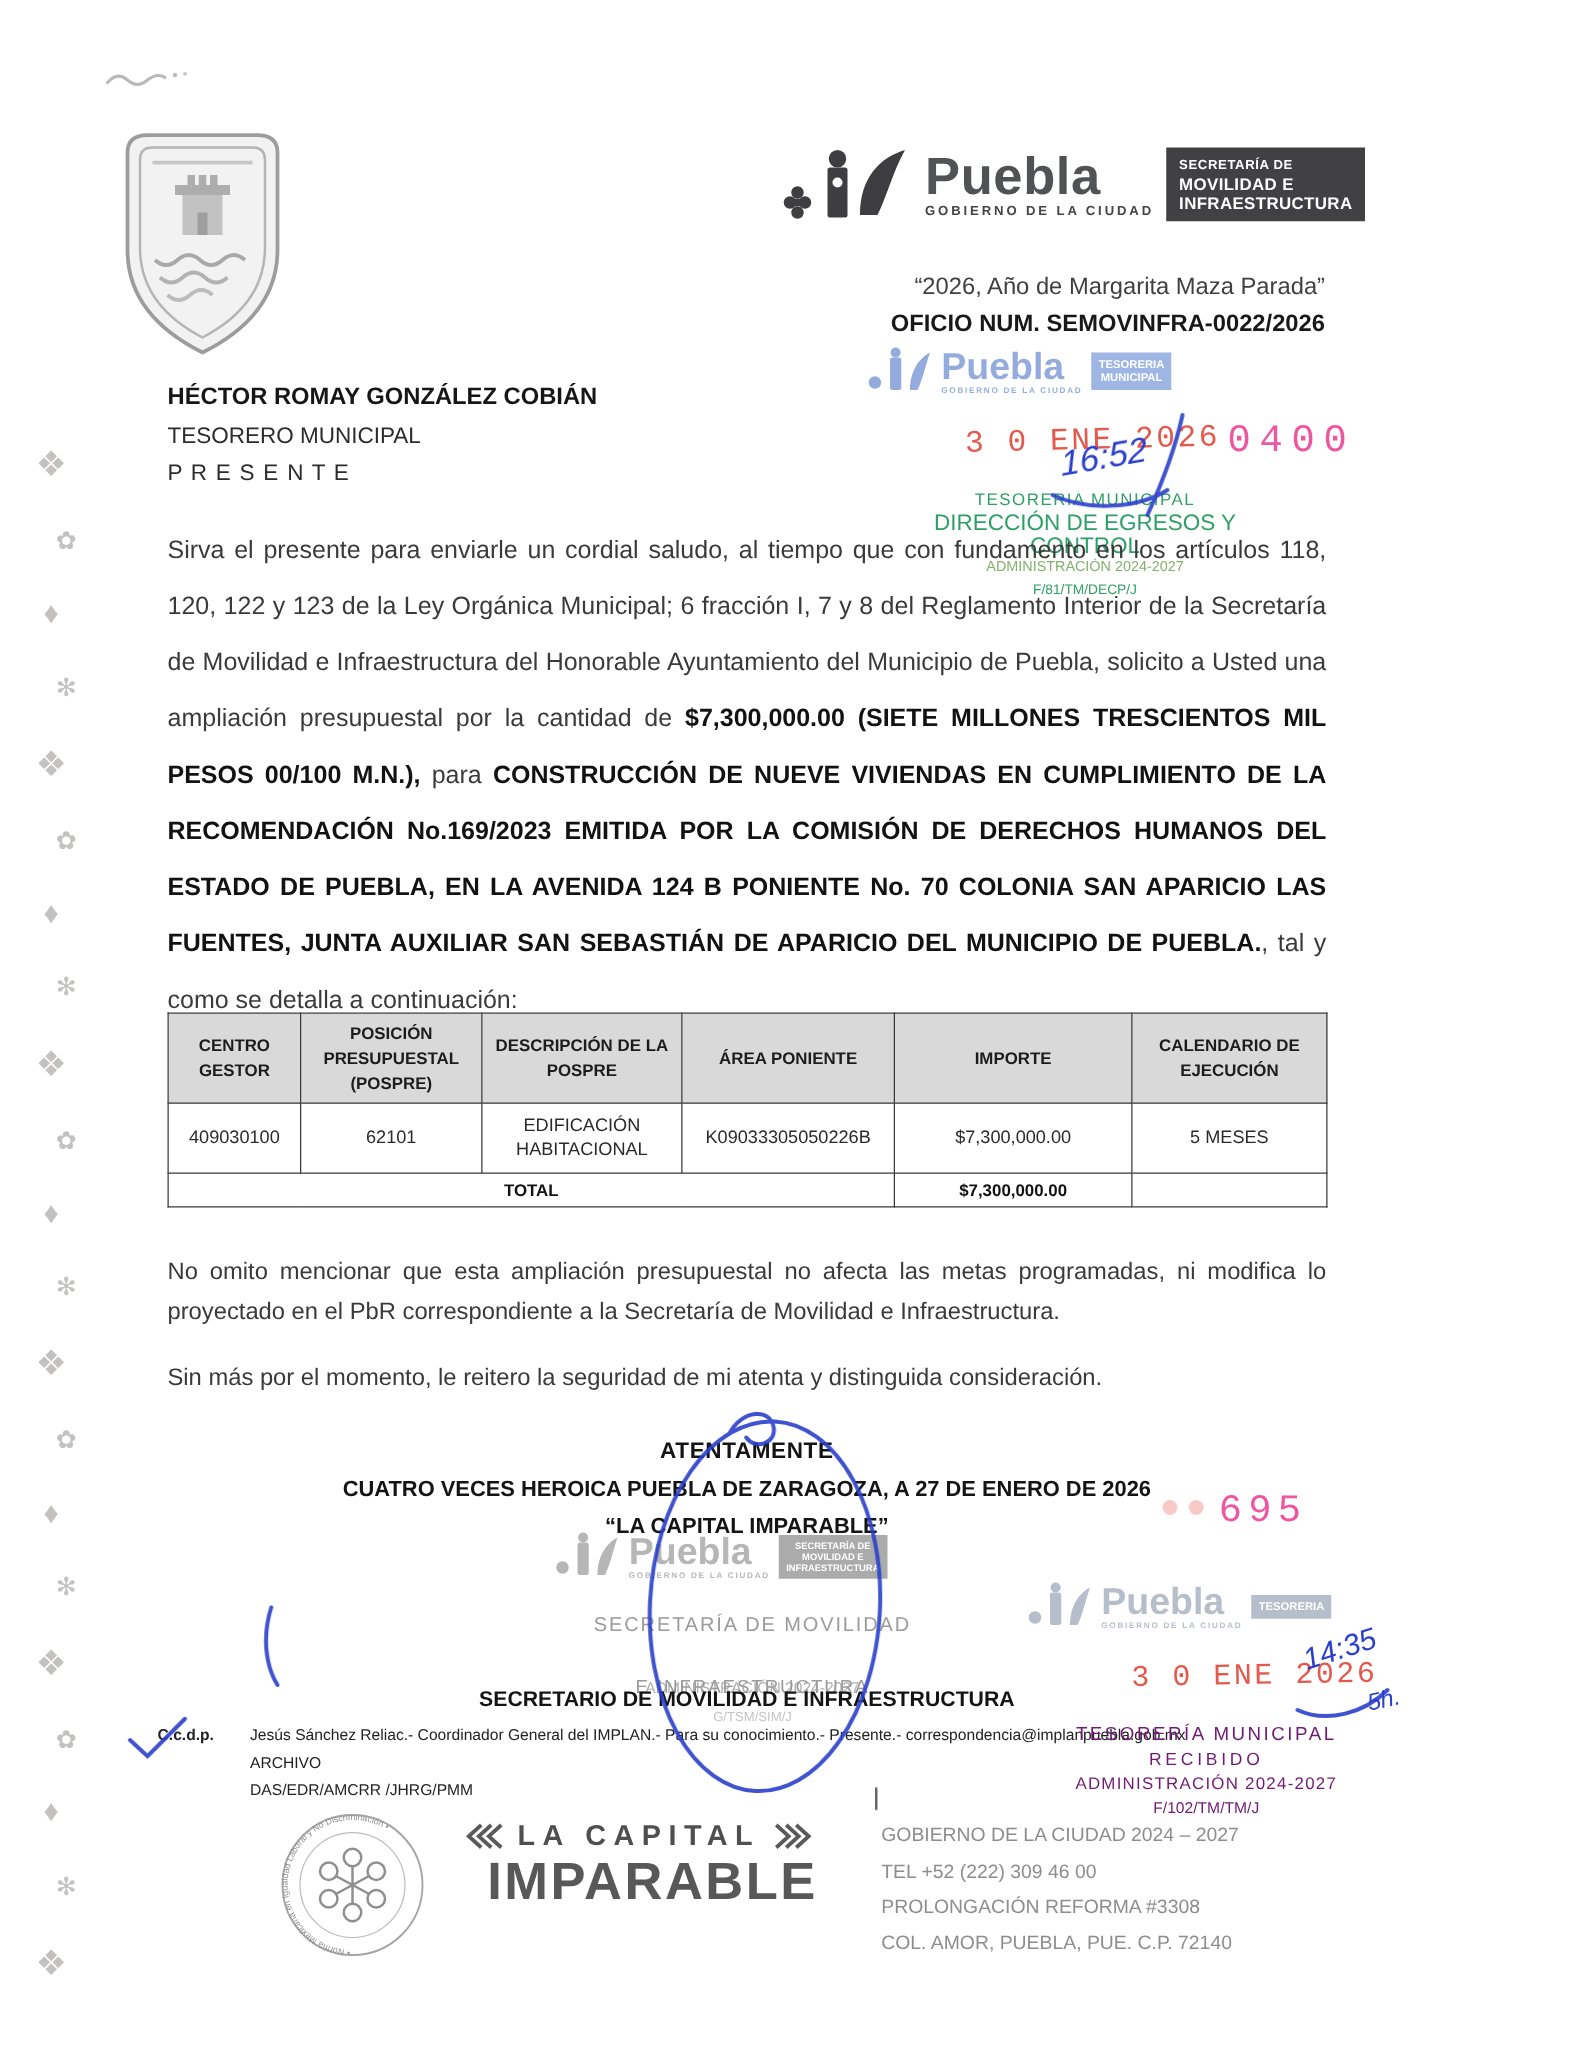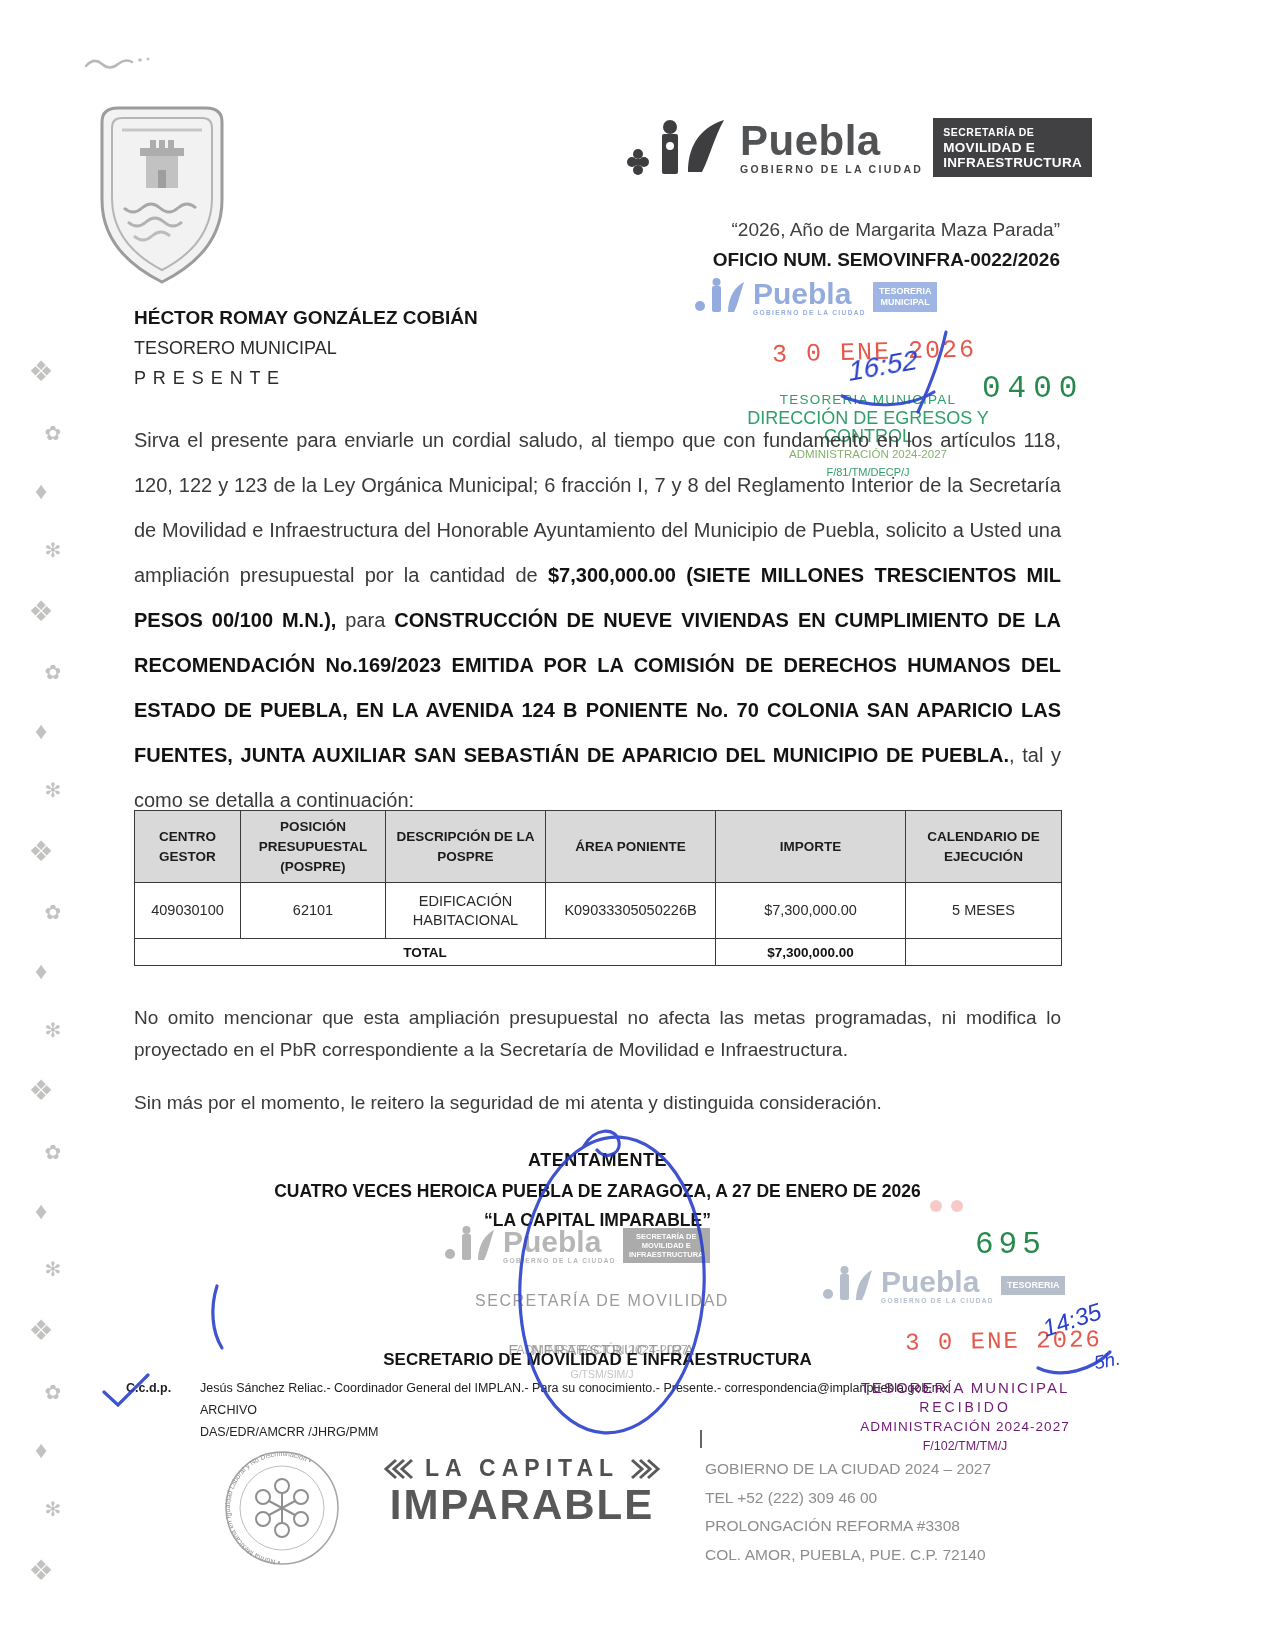--- a/index.html
+++ b/index.html
@@ -34,21 +34,21 @@
   .stamp-blue .bs-box { background:#8aa6de; }
   .stamp-gray { color:#9a9a9a; opacity:.72; }
   .stamp-gray .bs-box { background:#8b8b8b; }
   .stamp-bluegray { color:#9aa4b8; opacity:.72; }
   .stamp-bluegray .bs-box { background:#9aa4b8; }
 
   .datestamp { position:absolute; font-family:"Liberation Mono","DejaVu Sans Mono",monospace;
                color:#e2483a; opacity:.9; white-space:nowrap; }
   .handink { position:absolute; color:#2a3fca; font-style:italic; white-space:nowrap; }
   .redfolio { position:absolute; font-family:"Liberation Mono","DejaVu Sans Mono",monospace;
-              color:#15803d; opacity:.92; white-space:nowrap;margin-top:35px; }
+              color:#ec4899; opacity:.92; white-space:nowrap; }
   .greenstamp { position:absolute; text-align:center; color:#2f9f6a; line-height:18px; }
   .greenstamp .g1 { font-size:13.5px; letter-spacing:1.2px; }
   .greenstamp .g2 { font-size:18px; }
   .greenstamp .g3 { font-size:11.5px; color:#76a95c; opacity:.9; }
   .greenstamp .g4 { font-size:11px; }
 
   
   .addressee { left:134px; top:303px; line-height:30px; }
   .addr-name { font-size:19px; font-weight:bold; color:#161616;text-align:center; }
   .addr-role { font-size:18px; color:#2c2c2c; }
@@ -72,21 +72,21 @@
   .citydate { top:1181px; font-size:17.5px; }
   .motto { top:1210px; font-size:17.5px; }
   .signame { top:1322px; font-size:18px; z-index:5; }
   .sigtitle { top:1350px; font-size:17px; z-index:5; }
   .graystamptxt { position:absolute; left:437px; width:330px; text-align:center; color:#9b9b9b; z-index:2; }
 
   
   .ccdp { left:126px; top:1381px; font-size:12.5px; color:#222; font-weight:bold; }
   .ccline { position:absolute; left:200px; font-size:12.5px; color:#222; white-space:nowrap; }
   .capital { left:372px; top:1455px; width:300px; text-align:center; color:#565656; }
-  .capital .c1 { display:flex; align-items:center; justify-content:center; gap:8px;
+  .capital .c1 { display:flex; align-items:center; gap:8px;
                  font-size:23px; font-weight:bold; letter-spacing:6px; color:#4f4f4f; }
   .capital .c2 { font-size:42px; font-weight:bold; letter-spacing:2px; color:#585858; line-height:46px; }
   .contact { left:705px; top:1455px; font-size:15.5px; line-height:28.5px; color:#8d8d8d; }
   .received { left:800px; top:1378px; width:330px; text-align:center; color:#701a75; line-height:19.5px; }
   .received .r1 { font-size:15px; letter-spacing:2px; }
   .received .r2 { font-size:14px; letter-spacing:3px; }
   .received .r3 { font-size:13.5px; letter-spacing:1px; }
   .received .r4 { font-size:12.5px; }
 
   svg { display:block; }

